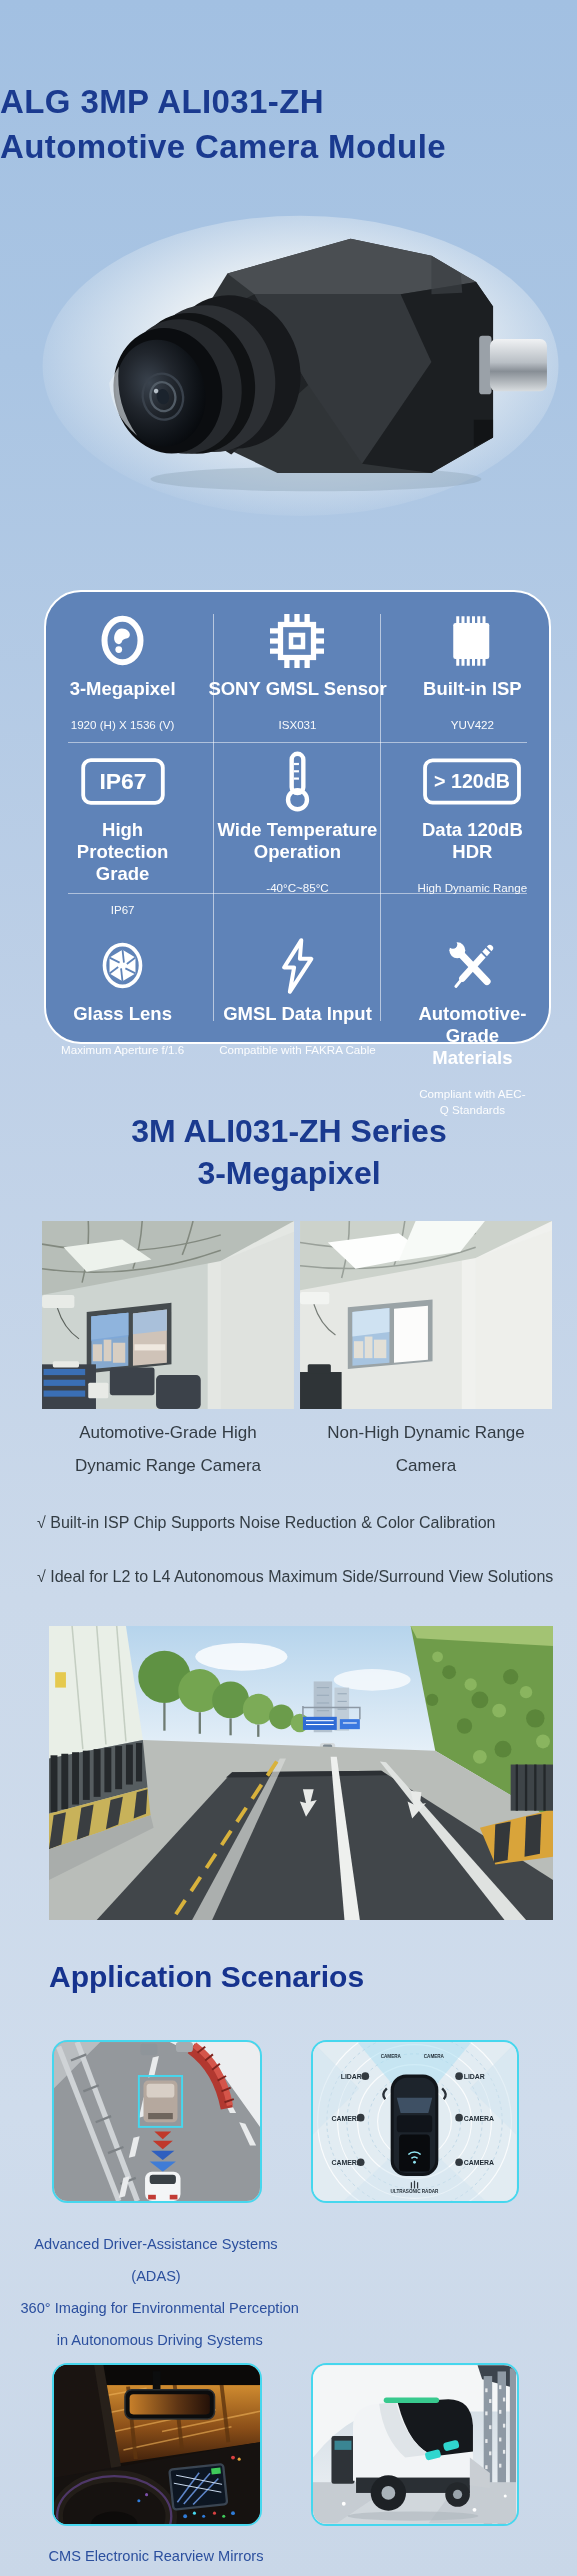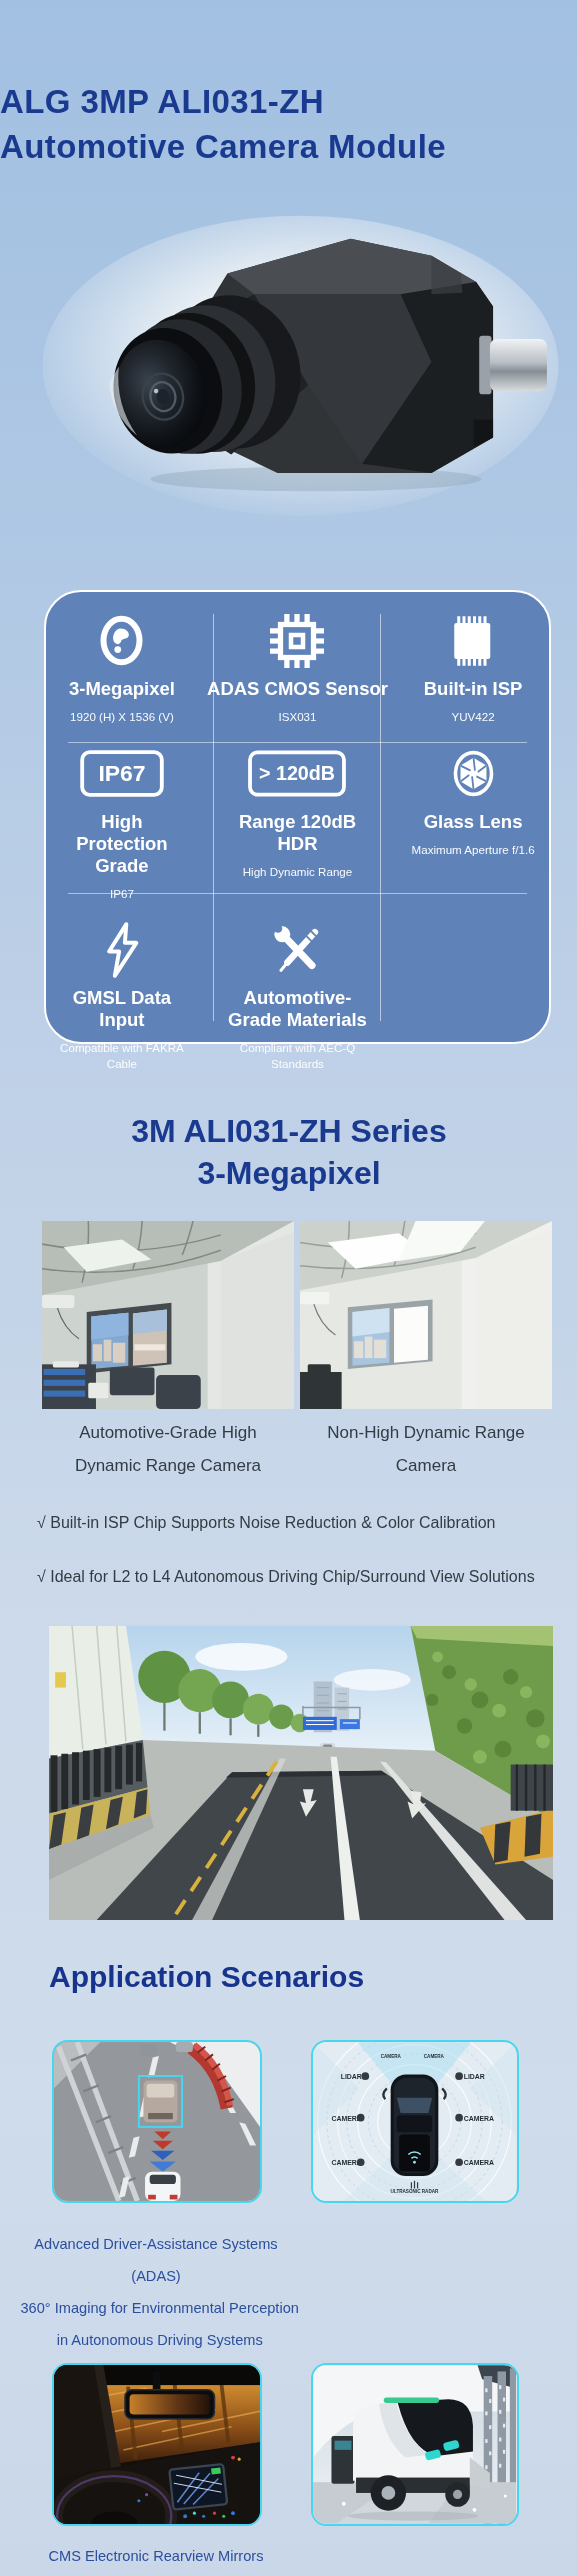--- a/index.html
+++ b/index.html
@@ -17,21 +17,21 @@
   .vline{position:absolute;top:21.6px;bottom:21.6px;width:0.8px;background:rgba(255,255,255,.55);}
   .v1{left:33.2%}.v2{left:66.5%}
   .hline{position:absolute;left:21.6px;right:21.6px;height:0.8px;background:rgba(255,255,255,.5);}
   .h1{top:33.4%}.h2{top:66.8%}
   .feature-grid{display:grid;grid-template-columns:1fr 1fr 1fr;grid-template-rows:1fr 1fr 1fr;height:100%;}
   .cell{display:flex;flex-direction:column;align-items:center;padding-top:17px;color:#fff;text-align:center;box-sizing:border-box;}
   .cell-icon{height:63px;display:flex;align-items:center;justify-content:center;margin-bottom:6.2px;}
   .cell-title{font-size:18.5px;font-weight:bold;line-height:22px;padding:0 9.2px;}
   .cell-title.nowrap{white-space:nowrap;}
   .cell.narrow .cell-title{padding:0 21.6px;}
-  .cell-sub{font-size:11.6px;line-height:15.4px;margin-top:9px;padding:0 10.8px;opacity:.96;}
+  .cell-sub{font-size:11.6px;line-height:15.4px;margin-top:17px;padding:0 10.8px;opacity:.96;}
   .cell.narrow .cell-sub{padding:0 20px;}
   
   .series-heading{margin-top:66px;text-align:center;color:#1a3a8f;font-weight:bold;font-size:32px;line-height:42px;}
   .series-heading span{display:block;}
   .series-sub{margin-top:12.3px;text-align:center;color:#2b3744;font-size:18.5px;line-height:35px;}
   .series-sub span{display:block;}
   .compare-row{margin:6.2px 0 0 42px;width:510px;display:flex;gap:6.2px;}
   .compare-img{width:252px;height:188px;overflow:hidden;}
   .compare-captions{margin:7.7px 0 0 42px;width:510px;display:flex;gap:6.2px;align-items:center;}
   .compare-caption{width:252px;box-sizing:border-box;padding:0 21.6px;text-align:center;color:#333c44;font-size:17px;line-height:33px;}
@@ -148,21 +148,21 @@
                 <rect x="0" y="32.5" width="11" height="7"></rect>
                 <rect x="0" y="46" width="11" height="7"></rect>
               <rect x="61" y="19" width="11" height="7"></rect>
                 <rect x="61" y="32.5" width="11" height="7"></rect>
                 <rect x="61" y="46" width="11" height="7"></rect>
             </g>
             <rect x="14" y="14" width="44" height="44" fill="none" stroke="#fff" stroke-width="7"></rect>
             <rect x="28" y="28" width="16" height="16" fill="none" stroke="#fff" stroke-width="6"></rect>
           </svg>
         </div>
-        <div class="cell-title nowrap">ADAS CMOS Sensor</div>
+        <div class="cell-title nowrap">SONY GMSL Sensor</div>
         <div class="cell-sub">ISX031</div>
       </div>
 
       <div class="cell">
         <div class="cell-icon">
           <svg width="54" height="54" viewBox="0 0 72 72">
             <g fill="#fff">
               <rect x="15" y="3" width="4" height="10"></rect>
                 <rect x="22" y="3" width="4" height="10"></rect>
                 <rect x="29" y="3" width="4" height="10"></rect>
@@ -187,29 +187,44 @@
         <div class="cell-icon">
           <svg width="86" height="49" viewBox="0 0 112 64">
             <rect x="4" y="4" width="104" height="56" rx="10" fill="none" stroke="#fff" stroke-width="5"></rect>
             <text x="56" y="42" text-anchor="middle" font-family="Liberation Sans, sans-serif" font-size="30" font-weight="bold" fill="#fff">IP67</text>
           </svg>
         </div>
         <div class="cell-title">High Protection Grade</div>
         <div class="cell-sub">IP67</div>
       </div>
 
+      <div class="cell">
+        <div class="cell-icon">
+          <svg width="35" height="63" viewBox="0 0 48 84">
+            <rect x="16" y="4" width="16" height="54" rx="8" fill="none" stroke="#fff" stroke-width="6"></rect>
+            <circle cx="24" cy="67" r="13" fill="none" stroke="#fff" stroke-width="6"></circle>
+            <g stroke="#fff" stroke-width="3">
+                <path d="M19,18 h7"></path>
+                <path d="M19,28 h7"></path>
+                <path d="M19,38 h7"></path>
+              </g>
+          </svg>
+        </div>
+        <div class="cell-title">Wide Temperature Operation</div>
+        <div class="cell-sub">-40°C~85°C</div>
+      </div>
 
       <div class="cell narrow">
         <div class="cell-icon">
           <svg width="100" height="49" viewBox="0 0 132 64">
             <rect x="4" y="4" width="124" height="56" rx="10" fill="none" stroke="#fff" stroke-width="5"></rect>
             <text x="66" y="41" text-anchor="middle" font-family="Liberation Sans, sans-serif" font-size="26" font-weight="bold" fill="#fff">&gt; 120dB</text>
           </svg>
         </div>
-        <div class="cell-title">Range 120dB HDR</div>
+        <div class="cell-title">Data 120dB HDR</div>
         <div class="cell-sub">High Dynamic Range</div>
       </div>
 
       <div class="cell">
         <div class="cell-icon">
           <svg width="49" height="55" viewBox="0 0 68 76">
             <ellipse cx="34" cy="38" rx="25" ry="29" fill="none" stroke="#fff" stroke-width="5"></ellipse>
             <polygon points="34,16 52,27 52,49 34,60 16,49 16,27" fill="#fff"></polygon>
             <g stroke="#5f83b8" stroke-width="2.5">
               <path d="M36,34 L34,16"></path>
@@ -341,21 +356,21 @@
       </svg>
     </div>
   </div>
 
   <div class="compare-captions">
     <div class="compare-caption">Automotive-Grade High Dynamic Range Camera</div>
     <div class="compare-caption">Non-High Dynamic Range Camera</div>
   </div>
 
   <p class="bullet">√ Built-in ISP Chip Supports Noise Reduction &amp; Color Calibration</p>
-  <p class="bullet">√ Ideal for L2 to L4 Autonomous Driving Chip/Surround View Solutions</p>
+  <p class="bullet">√ Ideal for L2 to L4 Autonomous Maximum Side/Surround View Solutions</p>
 
   <div class="road-figure">
     <svg width="504" height="294" viewBox="0 0 655 382">
       <defs>
         <linearGradient id="sky" x1="0" y1="0" x2="0" y2="1">
           <stop offset="0%" stop-color="#b6d4ec"></stop>
             <stop offset="100%" stop-color="#f0f6fb"></stop>
         </linearGradient>
       </defs>
       <rect width="655" height="200" fill="url(#sky)"></rect>

